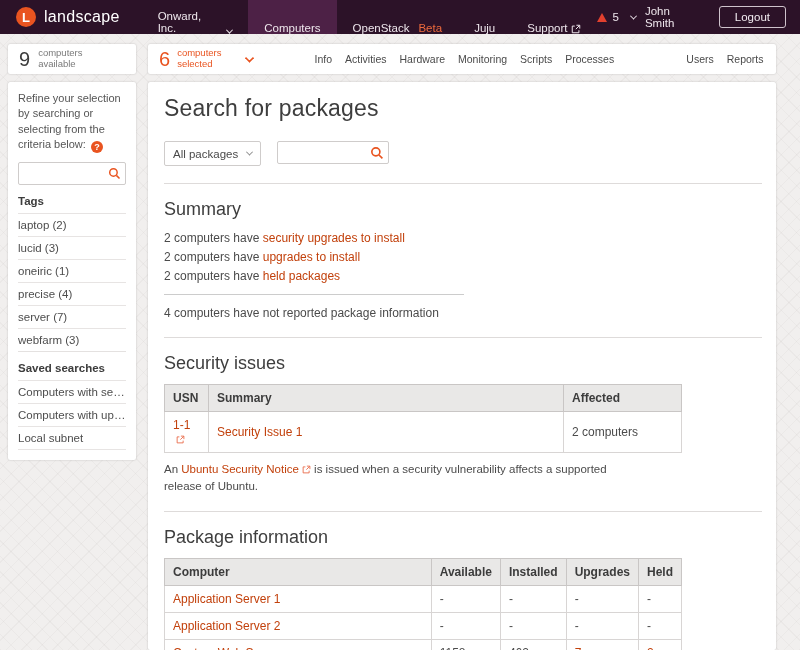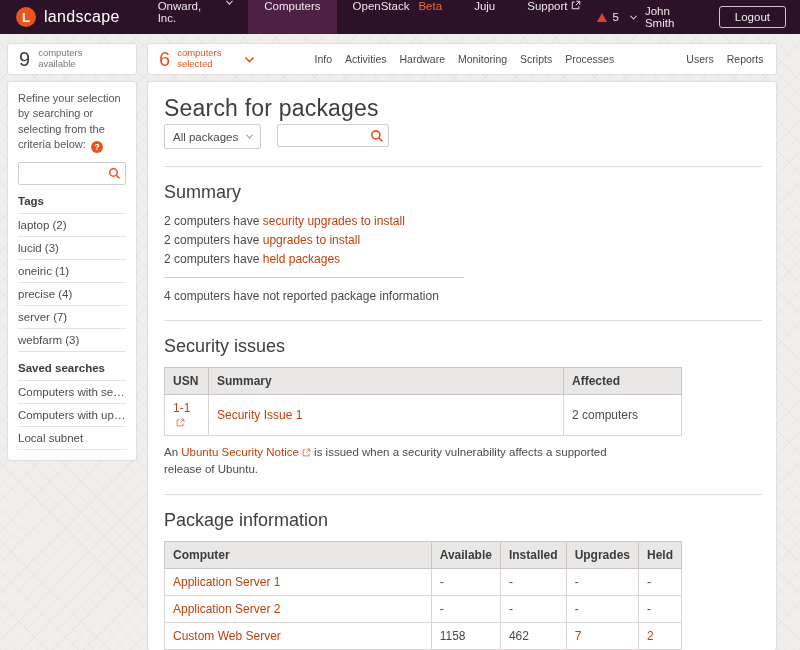--- a/index.html
+++ b/index.html
@@ -17,21 +17,21 @@
     color: #eee6ec; font-size: 11.5px;
   }
   .brand { display: flex; align-items: center; gap: 8px; padding: 0 16px 0 16px; }
   .logo {
     width: 20px; height: 20px; border-radius: 50%; background: #E95420;
     color: #fff; font-size: 13px; font-weight: bold; display: flex;
     align-items: center; justify-content: center;
   }
   .brand-name { font-size: 16px; color: #fff; letter-spacing: .3px; }
   .topnav { display: flex; align-items: stretch; margin-left: 6px; }
-  .nav-item { display: flex; align-items: flex-start; padding: 0 16px; cursor: pointer; }
+  .nav-item { display: flex; align-items: flex-end; padding: 0 16px; cursor: pointer; }
   .nav-item.active { background: #4d2146; }
   .badge-beta { color: #ed6a3c; margin-left: 9px; }
   .top-right { margin-left: auto; display: flex; align-items: center; gap: 9px; padding-right: 14px; }
   .alert-group { display: flex; align-items: center; gap: 6px; cursor: pointer; }
   .tri { width: 0; height: 0; border-left: 5.5px solid transparent;
          border-right: 5.5px solid transparent; border-bottom: 9px solid #e2402e; }
   .logout-btn {
     border: 1px solid #cfc3cc; background: transparent; color: #f2ecf1;
     border-radius: 3px; padding: 4px 15px; font-size: 11.5px; margin-left: 8px; cursor: pointer;
     font-family: inherit;
@@ -82,21 +82,21 @@
   .main-head { height: 30px; display: flex; align-items: stretch; justify-content: space-between;
     padding: 0 6px 0 11px; }
   .sel-count { display: flex; align-items: center; gap: 7px; color: #E95420; cursor: pointer; }
   .tabs { display: flex; align-items: stretch; }
   .tab { display: flex; align-items: center; padding: 3px 6.5px 0; font-size: 10.5px; color: #4a4a4a;
     border-bottom: 3px solid transparent; cursor: pointer; white-space: nowrap; }
   .tab.active { border-bottom-color: #E95420; margin-top: 45px; }
 
   .content { flex: 1; padding: 8px 14px 0 16px; overflow: hidden; }
   .page-title { font-size: 23px; font-weight: 400; color: #3e3e3e; margin-top: 5px; letter-spacing: .2px; }
-  .controls { margin-top: 2px; display: flex; gap: 16px; }
+  .controls { margin-top: 19px; display: flex; gap: 16px; }
   .select-box { width: 97px; height: 25px; border: 1px solid #cfcccb; border-radius: 2px;
     display: flex; align-items: center; justify-content: space-between; padding: 0 8px;
     font-size: 11.5px; color: #4a4a4a; cursor: pointer; background: #fff; }
   .select-box .chev { color: #8a8a8a; }
   .main-search { position: relative; width: 112px; }
   .rule { border: 0; border-top: 1px solid #dedbda; margin-top: 17px; }
   .section-title { font-size: 18px; font-weight: 400; color: #3e3e3e; margin-top: 15px; }
   .sum-line { font-size: 12px; color: #4b4b4b; padding: 2.5px 0; }
   .sum-line:first-child { margin-top: 8px; }
   a.lnk { color: #c2410c; text-align: right; }

